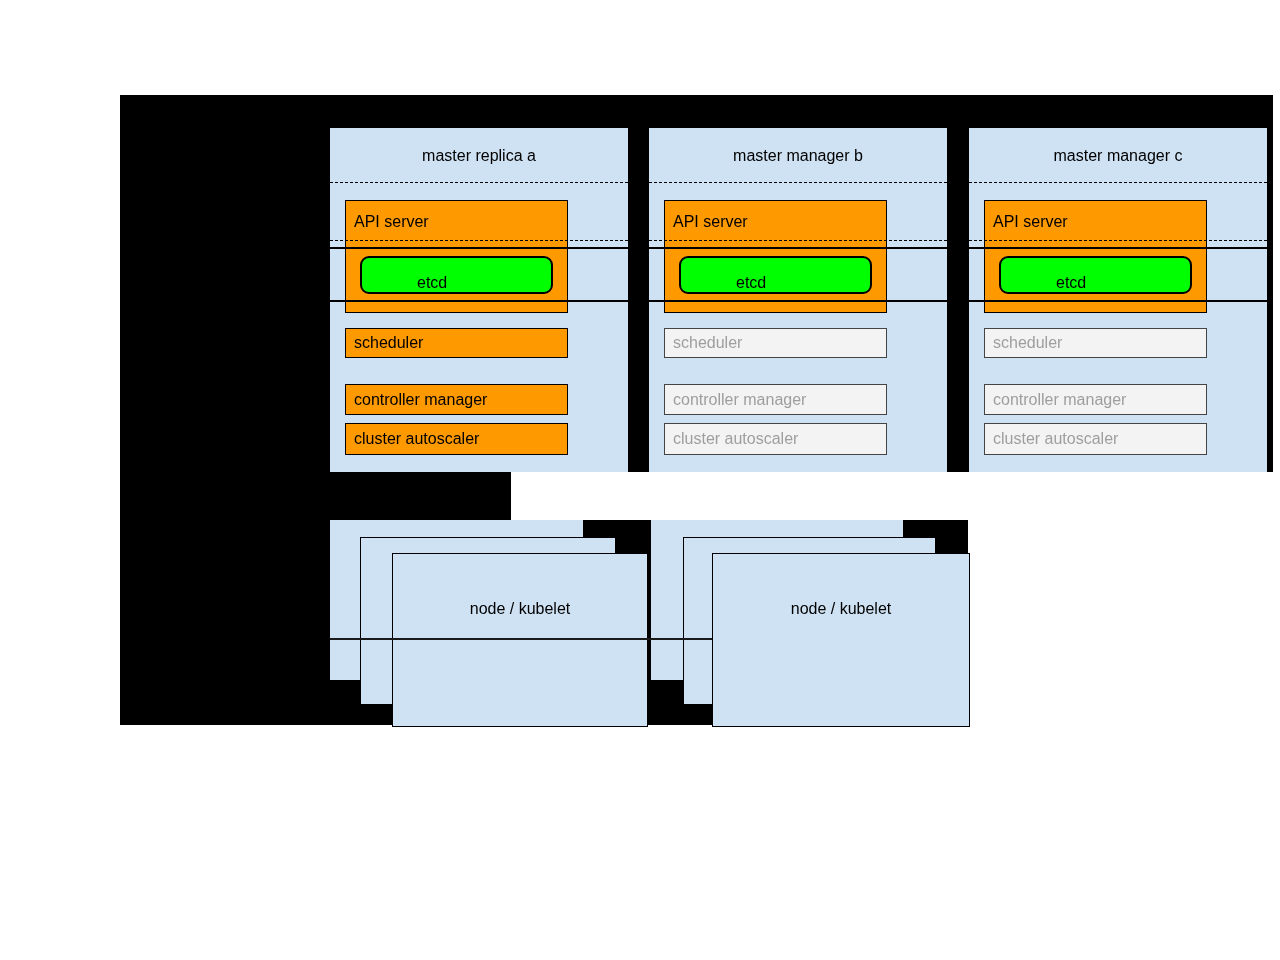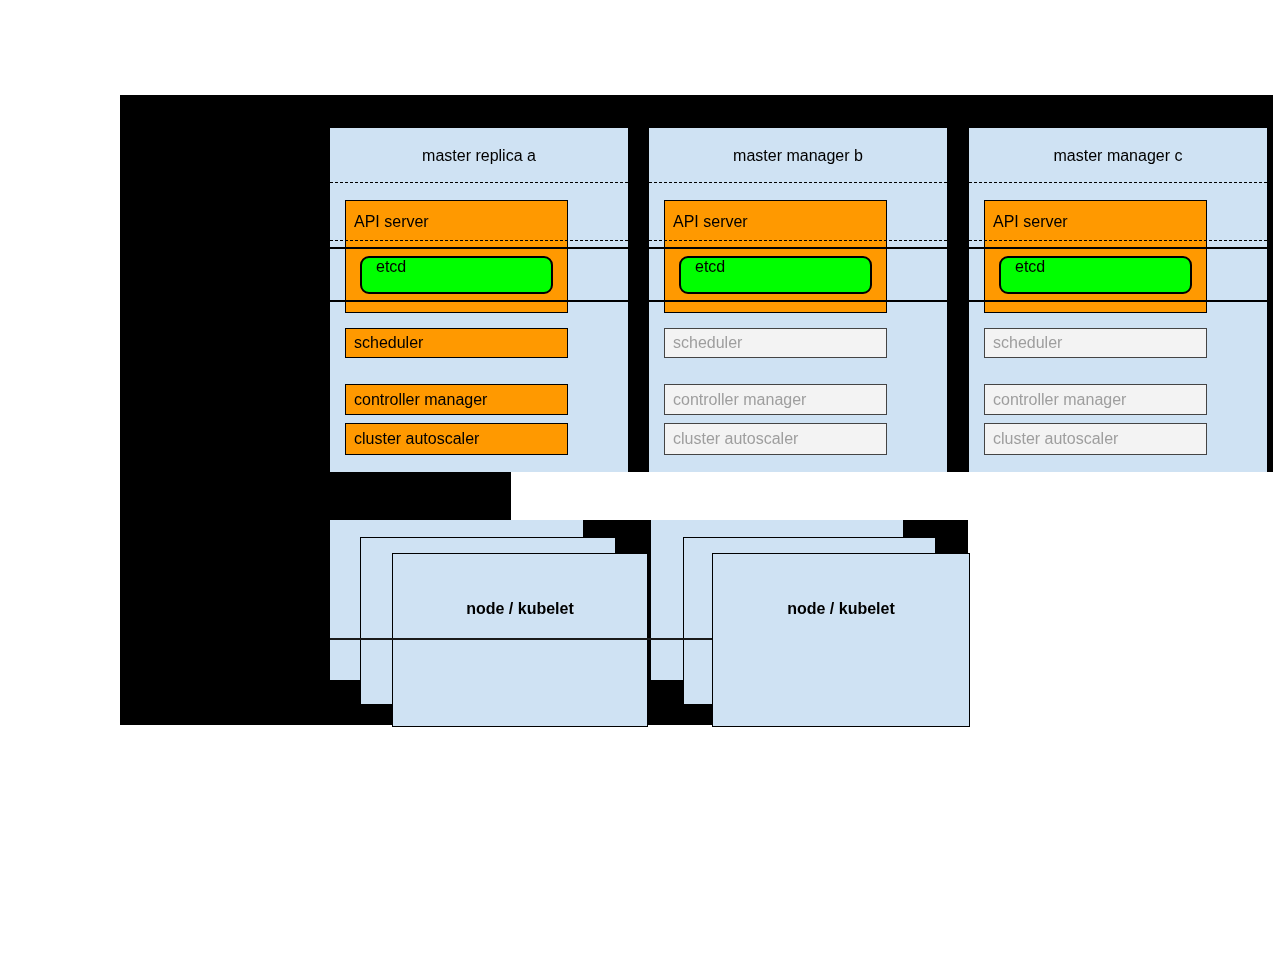--- a/index.html
+++ b/index.html
@@ -19,41 +19,41 @@
              align-items:center;justify-content:center;font-size:16px;color:#000;}
   .sep{position:absolute;left:0;width:100%;z-index:3;}
   .dash{height:0;border-top:1px dashed #000;}
   .solid{height:2px;background:#000;}
   .d1{top:54px}.d2{top:112px}.s1{top:119px}.s2{top:172px}
   .api{position:absolute;left:15px;top:72px;width:223px;height:113px;background:#ff9900;
        border:1.5px solid #000;box-sizing:border-box;z-index:2;}
   .api .lbl{position:absolute;left:8px;top:12px;font-size:16px;color:#000000;}
   .etcd{position:absolute;left:30px;top:128px;width:193px;height:38px;background:#00ff00;
         border:2px solid #000;border-radius:9px;box-sizing:border-box;display:flex;
-        align-items:flex-start;z-index:4;}
+        align-items:flex-end;z-index:4;padding-left:41px;}
   .etcd .lbl{margin-left:14px;font-size:16px;color:#000;}
   .comp{position:absolute;left:15px;width:223px;background:#ff9900;border:1px solid #000;
         box-sizing:border-box;display:flex;align-items:center;z-index:2;}
   .comp .lbl{margin-left:8px;font-size:16px;color:#000;}
   .sched{top:200px;height:30px}.cm{top:256px;height:31px}.ca{top:295px;height:32px}
   .standby{background:#f3f3f3;border:1px solid #444;}
   .standby .lbl{color:#9e9e9e;}
 
   
   .node-back{position:absolute;background:#cfe2f3;z-index:2;}
   .node-mid{position:absolute;background:#cfe2f3;border:1.5px solid #000;box-sizing:border-box;z-index:3;}
   .node-front{position:absolute;background:#cfe2f3;border:1.5px solid #000;box-sizing:border-box;}
   .nb1{left:330px;top:520px;width:253px;height:160px;}
   .nm1{left:360px;top:537px;width:256px;height:168px;}
   .nf1{left:392px;top:553px;width:256px;height:174px;z-index:4;}
   .nb2{left:651px;top:520px;width:252px;height:160px;}
   .nm2{left:683px;top:537px;width:253px;height:168px;}
   .nf2{left:712px;top:553px;width:258px;height:174px;z-index:6;}
   .node-lbl{position:absolute;left:0;top:0;width:100%;height:110px;display:flex;
-            align-items:center;justify-content:center;font-size:16px;color:#000;font-weight:bold;}
+            align-items:center;justify-content:center;font-size:16px;color:#000;}
   .connector{position:absolute;left:330px;top:638px;width:384px;height:2px;background:#1a1a1a;z-index:5;}
 </style>
 </head>
 <body>
 
 <div class="page">
 
   <div class="blk blk-top"></div>
   <div class="blk blk-mid"></div>
   <div class="blk blk-bot"></div>

